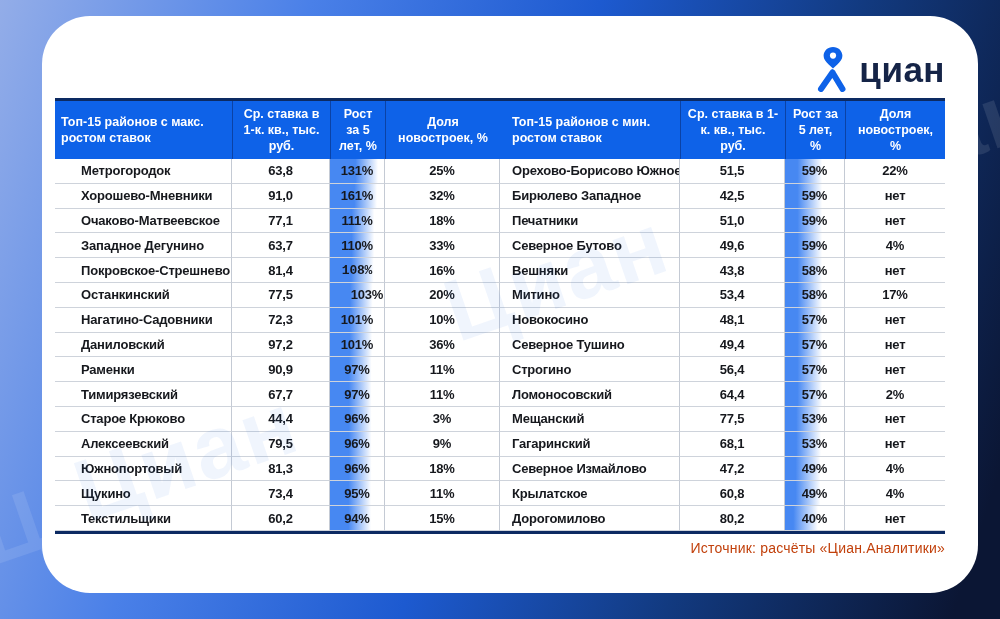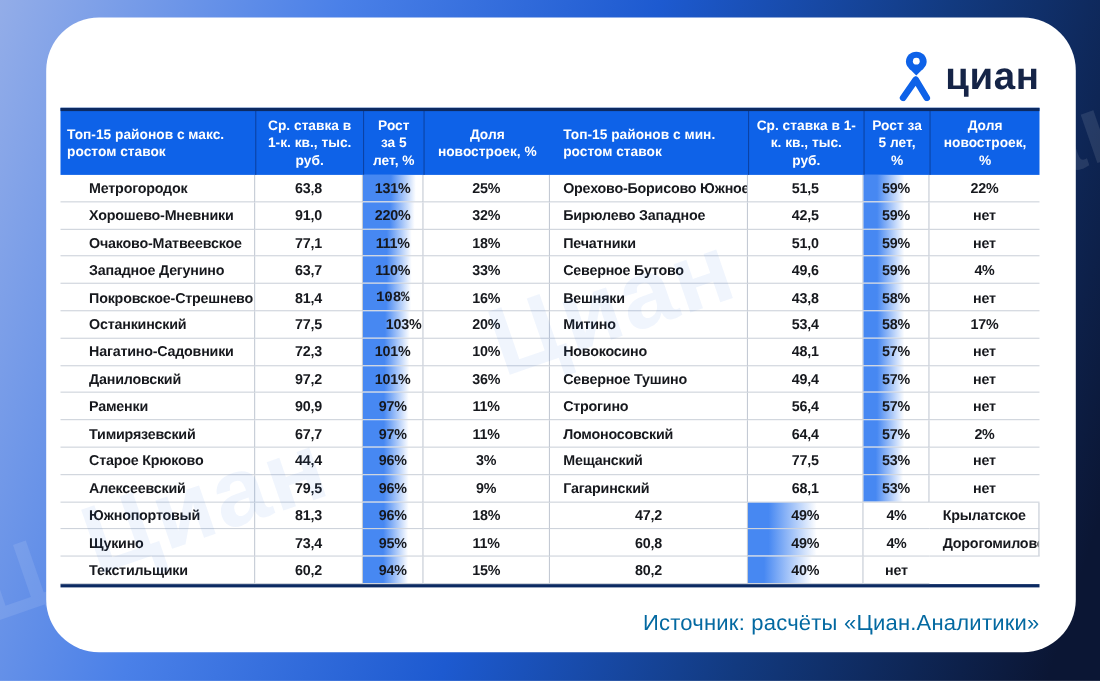--- a/index.html
+++ b/index.html
@@ -38,22 +38,22 @@
     font-size:13px;font-weight:bold;color:#16181d;letter-spacing:-0.2px;
     display:flex;align-items:center;justify-content:center;
     border-bottom:1px solid #ced3db;border-right:1px solid #c4cad4;
     box-sizing:border-box;white-space:nowrap;overflow:hidden;
   }
   .cell.c0{justify-content:flex-start;}
   .tbl-max .cell.c0{padding-left:26px;}
   .tbl-min .cell.c0{padding-left:12px;}
   .tbl-min .cell.c3{border-right:none;}
   .source{
-    position:absolute;right:33px;top:540px;z-index:2;
-    font-size:20px;color:#0369a1;letter-spacing:0.2px;
+    position:absolute;right:33px;top:524px;z-index:2;
+    font-size:14px;color:#c2410c;letter-spacing:0.2px;
   }
 </style>
 </head>
 <body>
 
 <div class="wm wm-bg" style="left:-25px;top:450px;">Циан</div>
 <div class="wm wm-bg" style="right:-40px;top:90px;">Циан</div>
 
 <div class="card">
 
@@ -80,21 +80,21 @@
         <div class="hcell c2">Рост за 5 лет, %</div>
         <div class="hcell c3">Доля новостроек, %</div>
       </div>
       <div class="tbody">
           <div class="cell c0">Метрогородок</div>
           <div class="cell c1">63,8</div>
           <div class="cell c2" style="background: linear-gradient(90deg, rgb(71, 136, 242) 47%, rgba(71, 136, 242, 0) 89%);">131%</div>
           <div class="cell c3">25%</div>
           <div class="cell c0">Хорошево-Мневники</div>
           <div class="cell c1">91,0</div>
-          <div class="cell c2" style="background: linear-gradient(90deg, rgb(71, 136, 242) 45%, rgba(71, 136, 242, 0) 87%);">220%</div>
+          <div class="cell c2" style="background: linear-gradient(90deg, rgb(71, 136, 242) 45%, rgba(71, 136, 242, 0) 87%);">161%</div>
           <div class="cell c3">32%</div>
           <div class="cell c0">Очаково-Матвеевское</div>
           <div class="cell c1">77,1</div>
           <div class="cell c2" style="background: linear-gradient(90deg, rgb(71, 136, 242) 40%, rgba(71, 136, 242, 0) 82%);">111%</div>
           <div class="cell c3">18%</div>
           <div class="cell c0">Западное Дегунино</div>
           <div class="cell c1">63,7</div>
           <div class="cell c2" style="background: linear-gradient(90deg, rgb(71, 136, 242) 40%, rgba(71, 136, 242, 0) 82%);">110%</div>
           <div class="cell c3">33%</div>
           <div class="cell c0">Покровское-Стрешнево</div>
@@ -193,20 +193,21 @@
           <div class="cell c2" style="background: linear-gradient(90deg, rgb(71, 136, 242) 21%, rgba(71, 136, 242, 0) 63%);">57%</div>
           <div class="cell c3">2%</div>
           <div class="cell c0">Мещанский</div>
           <div class="cell c1">77,5</div>
           <div class="cell c2" style="background: linear-gradient(90deg, rgb(71, 136, 242) 19%, rgba(71, 136, 242, 0) 61%);">53%</div>
           <div class="cell c3">нет</div>
           <div class="cell c0">Гагаринский</div>
           <div class="cell c1">68,1</div>
           <div class="cell c2" style="background: linear-gradient(90deg, rgb(71, 136, 242) 19%, rgba(71, 136, 242, 0) 61%);">53%</div>
           <div class="cell c3">нет</div>
+          <div class="cell c0">Северное Измайлово</div>
           <div class="cell c1">47,2</div>
           <div class="cell c2" style="background: linear-gradient(90deg, rgb(71, 136, 242) 18%, rgba(71, 136, 242, 0) 60%);">49%</div>
           <div class="cell c3">4%</div>
           <div class="cell c0">Крылатское</div>
           <div class="cell c1">60,8</div>
           <div class="cell c2" style="background: linear-gradient(90deg, rgb(71, 136, 242) 18%, rgba(71, 136, 242, 0) 60%);">49%</div>
           <div class="cell c3">4%</div>
           <div class="cell c0">Дорогомилово</div>
           <div class="cell c1">80,2</div>
           <div class="cell c2" style="background: linear-gradient(90deg, rgb(71, 136, 242) 14%, rgba(71, 136, 242, 0) 56%);">40%</div>

